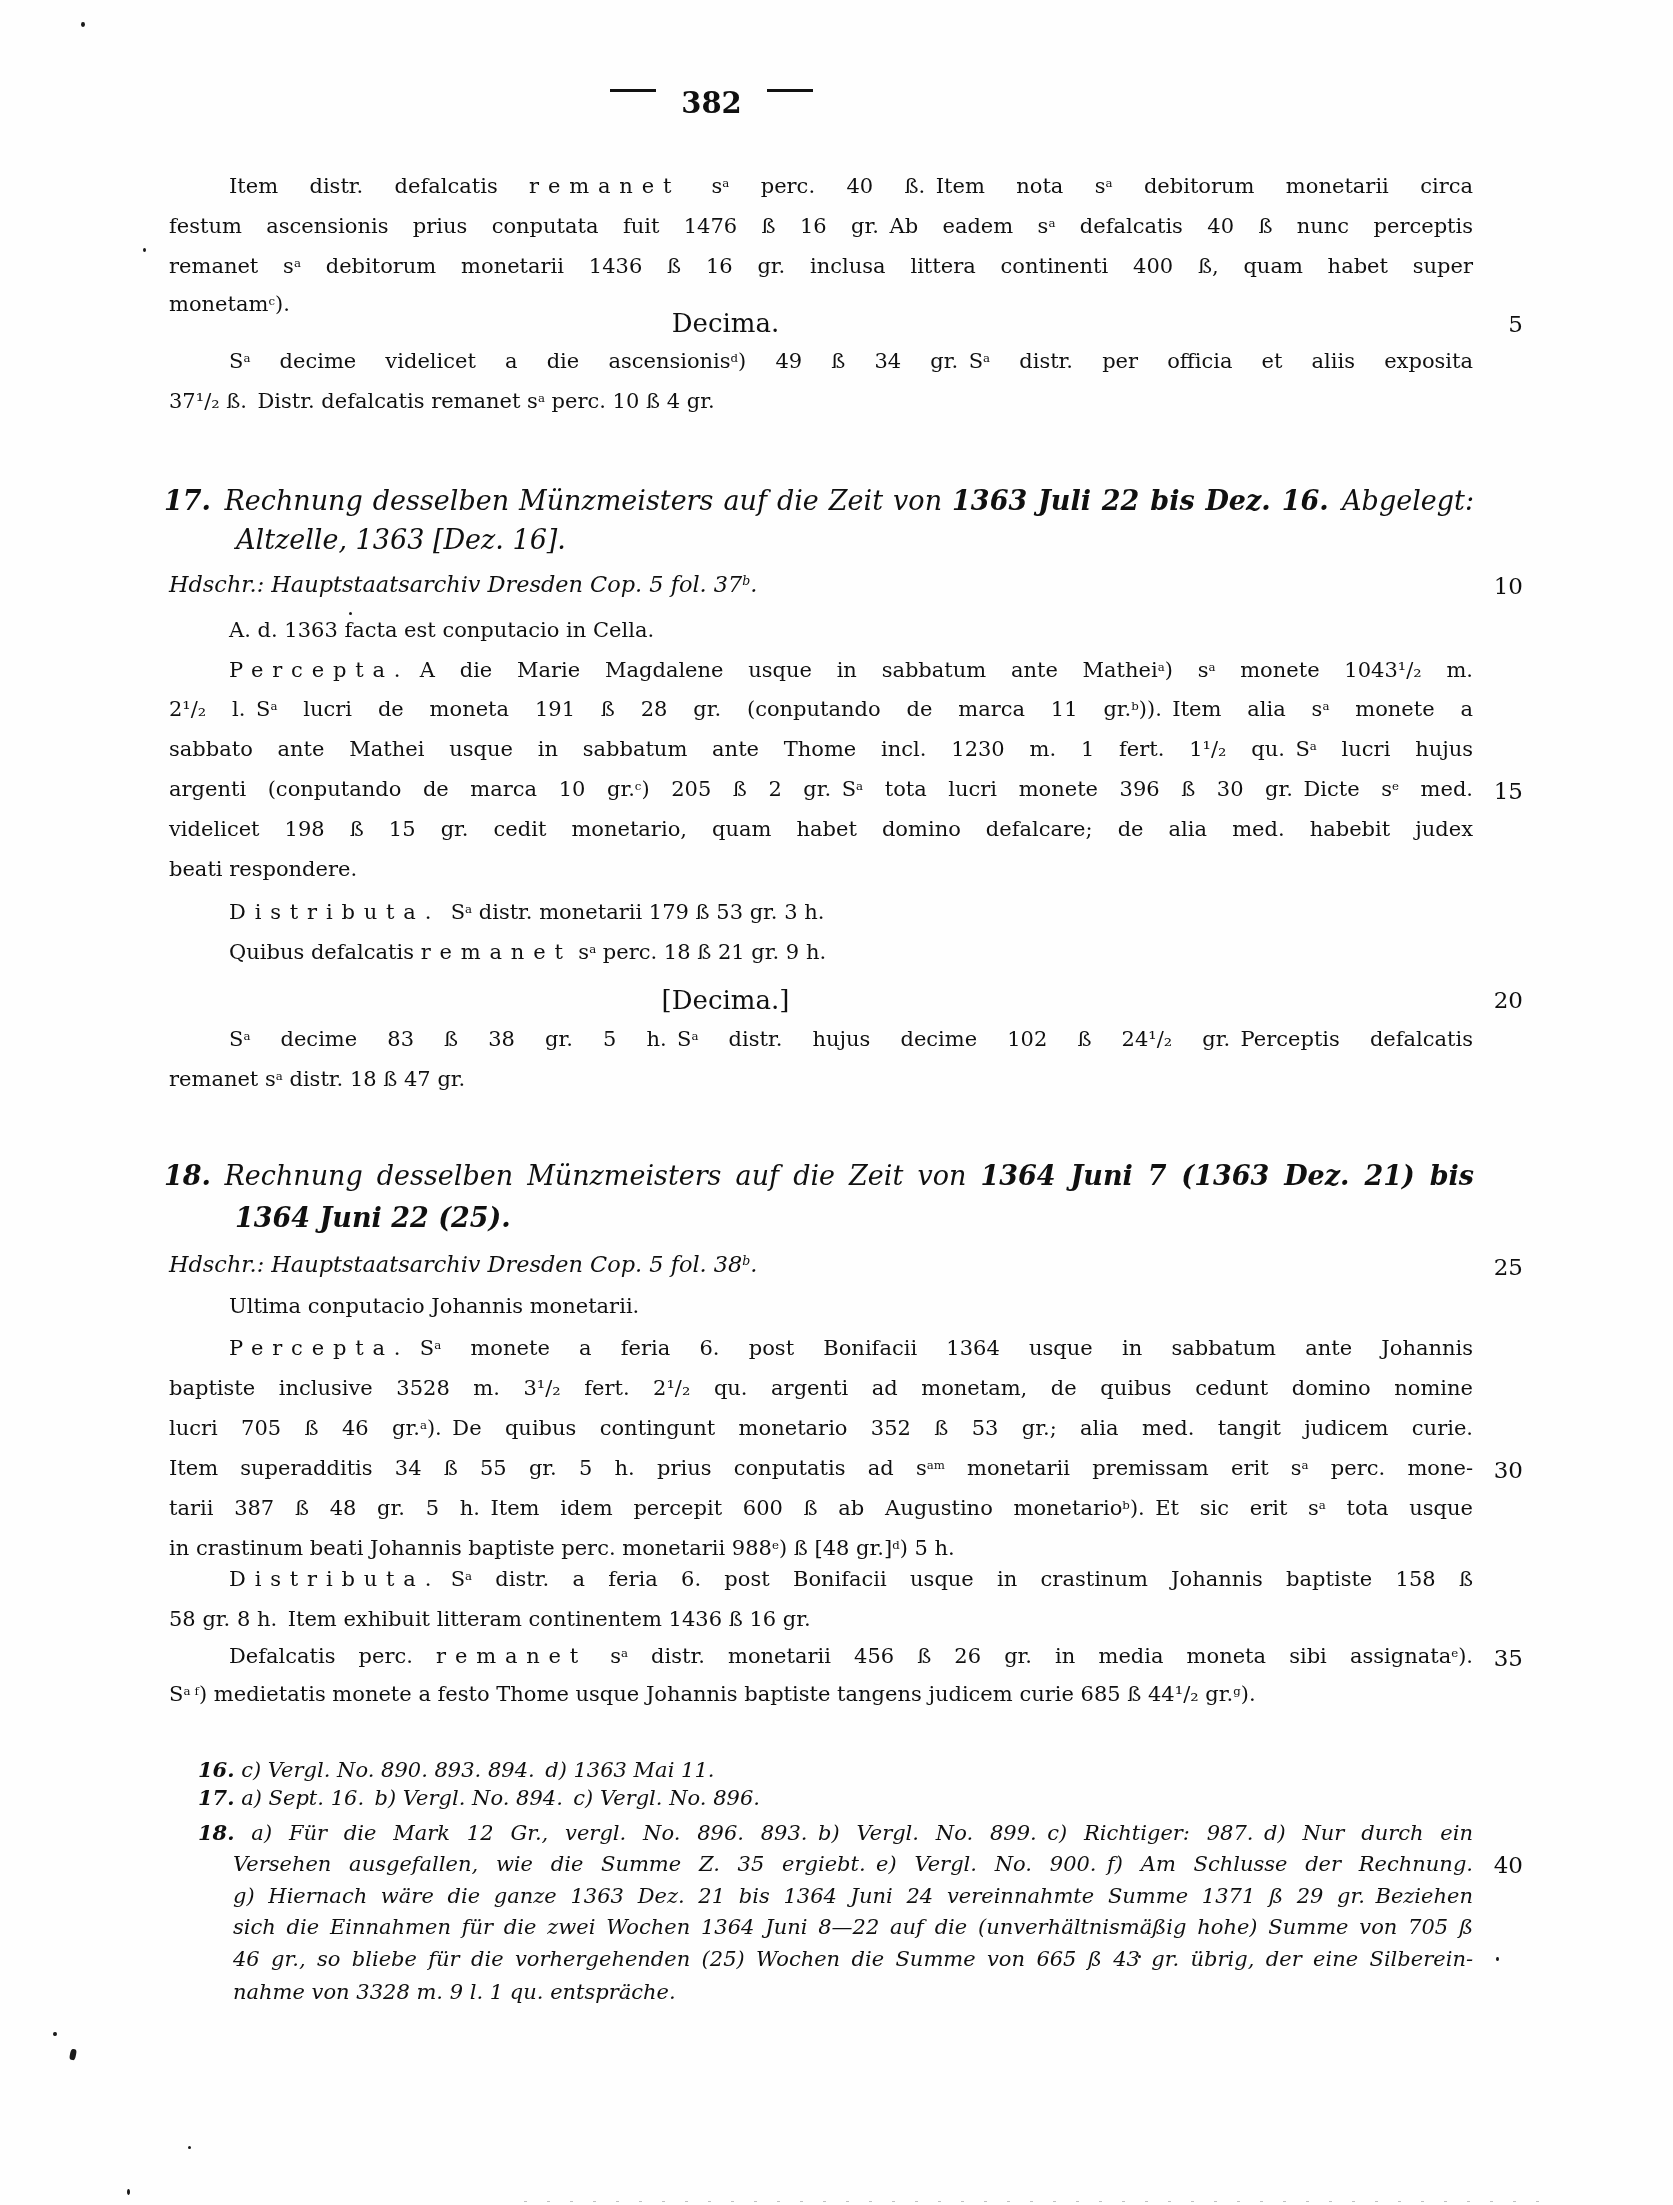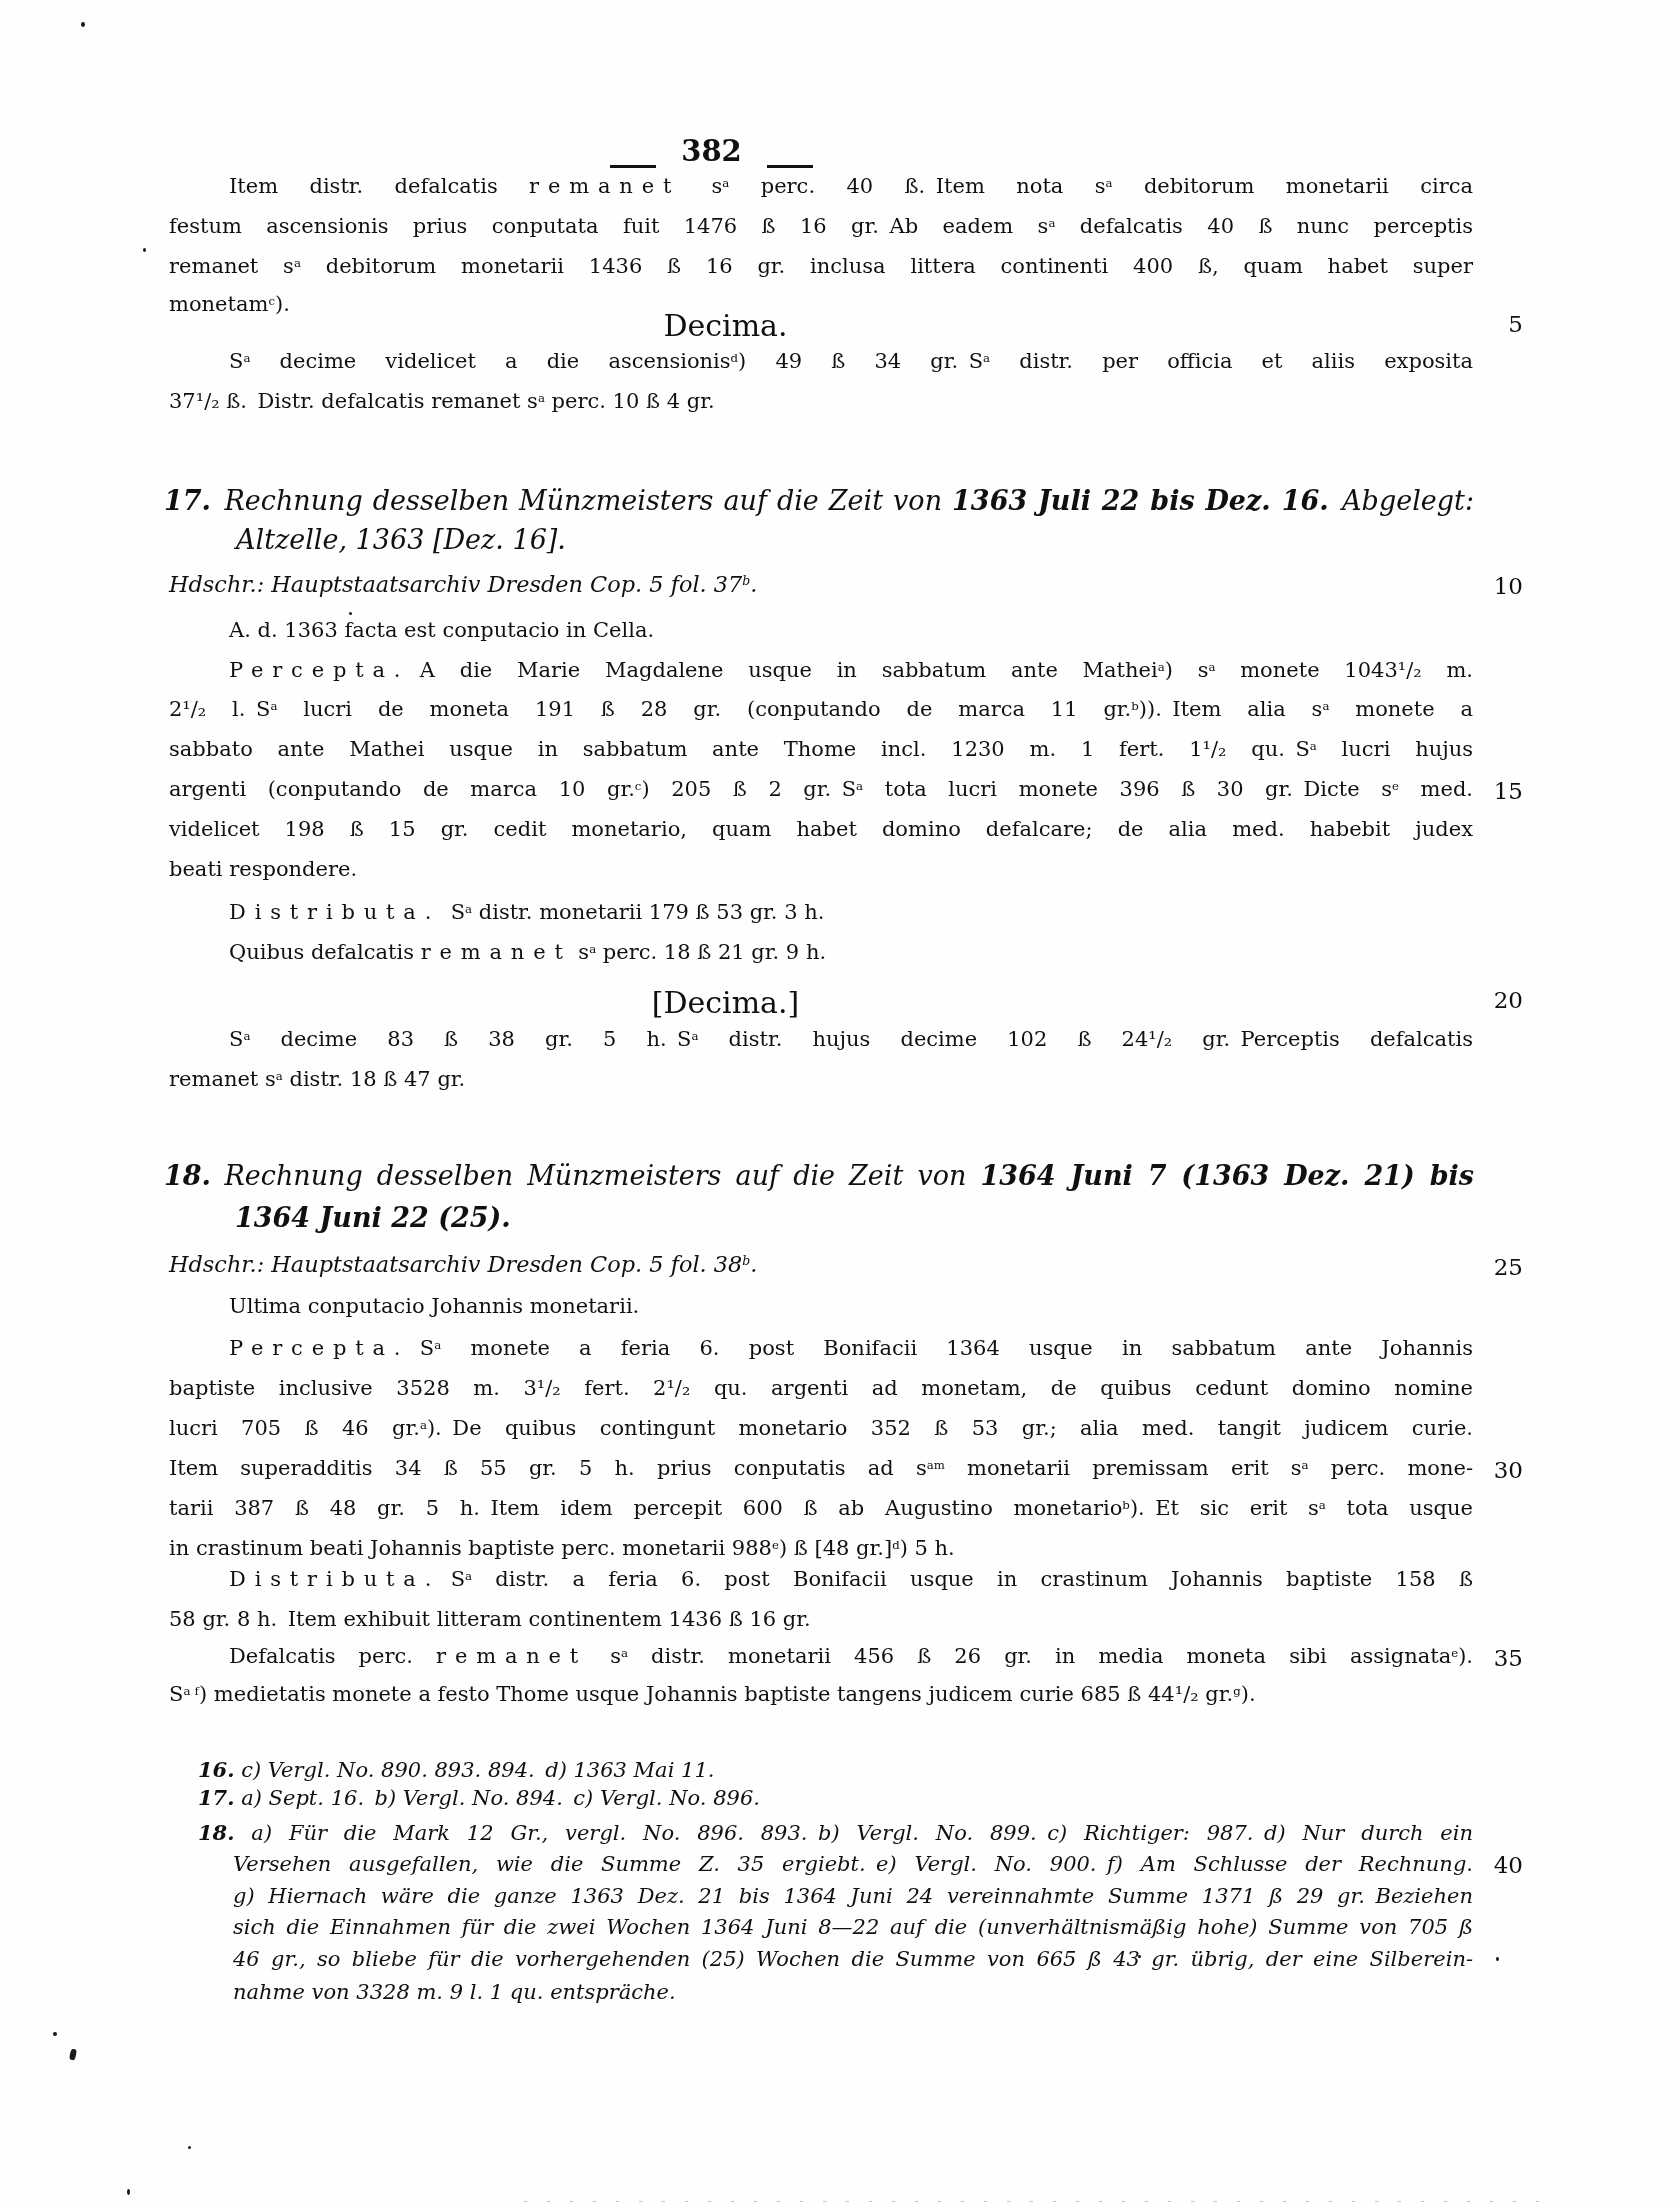--- a/index.html
+++ b/index.html
@@ -6,36 +6,36 @@
   .page{
     position:relative;
     width:1674px;height:2205px;
     background:#fefefe;
     color:#101010;
     font-family:"DejaVu Serif","Liberation Serif",serif;
     overflow:hidden;
   }
   .ln{position:absolute;left:169px;width:1304px;white-space:normal;}
   .bt{font-size:21px;line-height:1.15;}
-  .big{font-size:30px;line-height:1.15;}
+  .big{font-size:26px;line-height:1.15;}
   .hd{font-size:27px;line-height:1.15;font-style:italic;}
   .src{font-size:22.4px;line-height:1.15;font-style:italic;}
   .fn{font-size:21px;line-height:1.15;font-style:italic;left:233px;width:1240px;}
   .fnFirst{left:198px;width:1275px;}
   .j{text-align:justify;text-align-last:justify;}
   .cen{left:169px;width:1113px;text-align:center;text-align-last:center;}
   .ind{text-indent:60px;}
   .b{font-weight:bold;}
   .sp{letter-spacing:0.42em;}
   sup.ss{font-size:0.56em;vertical-align:baseline;position:relative;top:-0.55em;line-height:0;}
   .mnum{position:absolute;left:1491px;width:32px;text-align:right;font-size:23px;line-height:1.1;font-style:normal;}
   .pagehead{
     position:absolute;top:86px;left:548px;width:327px;
-    display:flex;align-items:flex-end;justify-content:center;gap:25px;
-    font-weight:bold;font-size:29px;margin-top:48px;
+    display:flex;align-items:flex-start;justify-content:center;gap:25px;
+    font-weight:bold;font-size:29px;
   }
   .dash{width:46px;height:2.7px;background:#121212;margin-top:3.3px;}
   .speck{position:absolute;background:#1a1a1a;border-radius:50%;}
   .bedge{position:absolute;left:524px;top:2201px;width:1015px;height:1.1px;
          background:repeating-linear-gradient(90deg,#4a4a4a 0 2.7px,transparent 2.7px 23px);opacity:.35;}
 </style>
 </head>
 <body>
 
 <div class="page">

